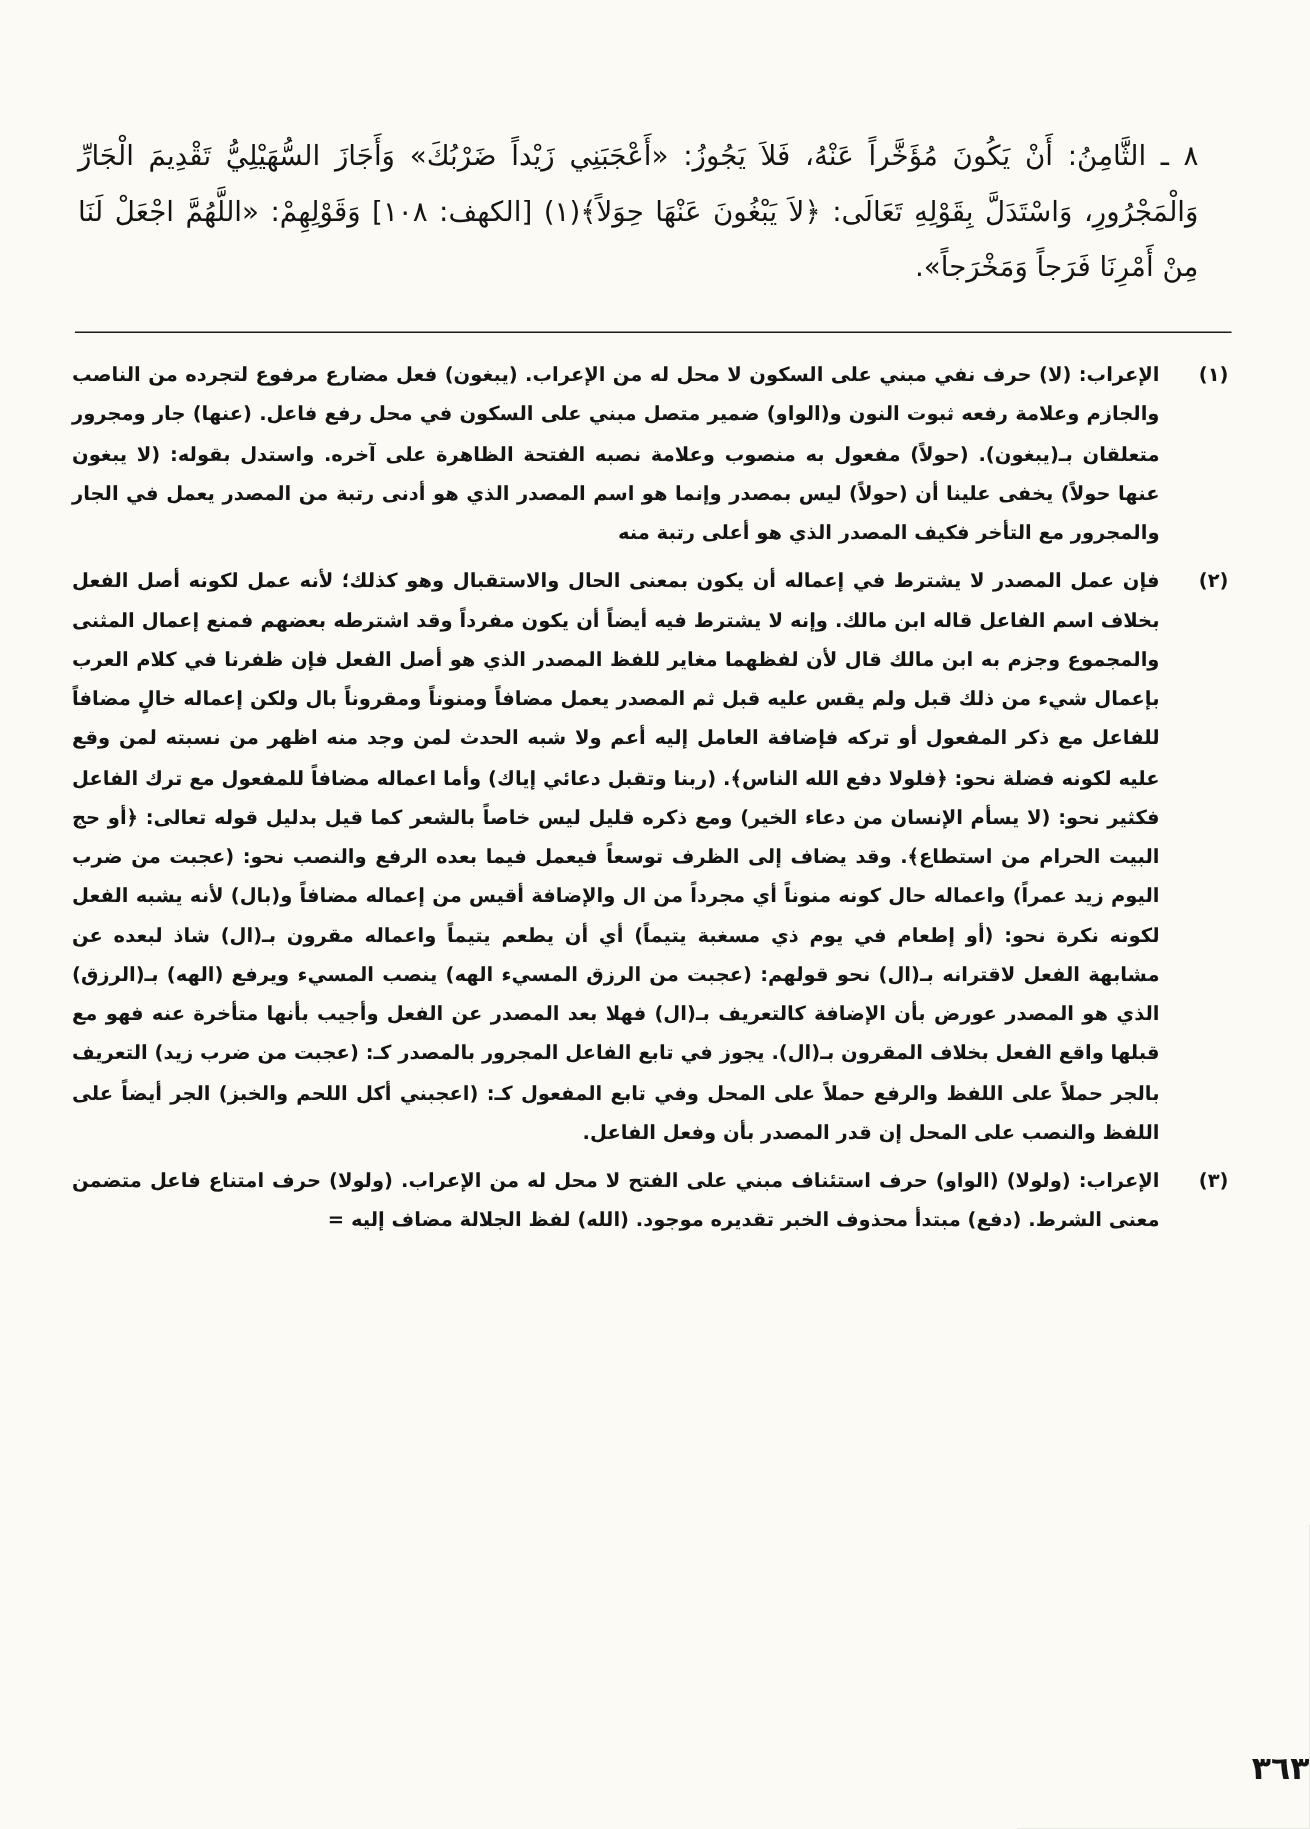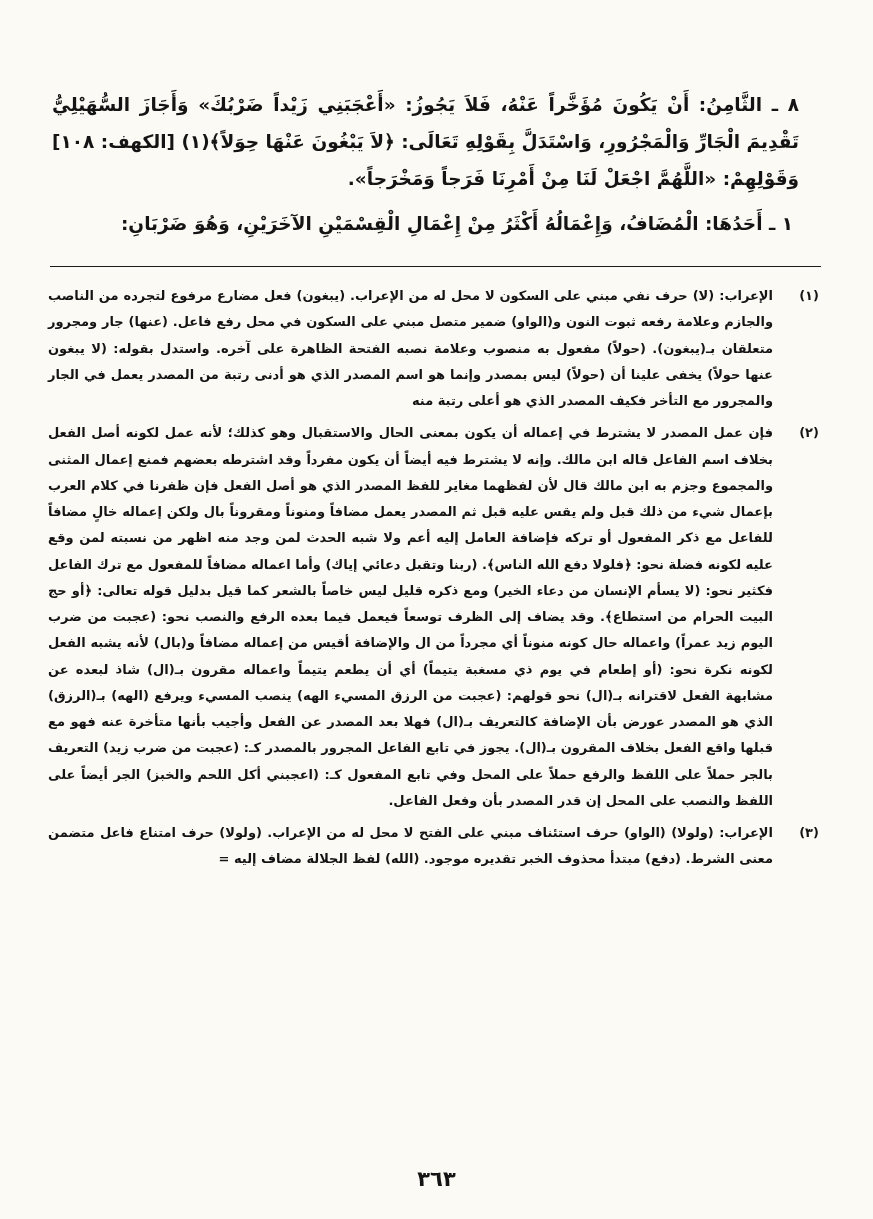--- a/index.html
+++ b/index.html
@@ -10,21 +10,21 @@
     background:#fbfaf5;
     overflow:hidden;
     font-family:"DejaVu Sans",sans-serif;
     color:#141414;
     box-sizing:border-box;
   }
   .main-text{
     direction:rtl;
     margin:86px 74px 0 52px;
     font-size:18.5px;
-    font-weight:700;
+    font-weight:400;
     line-height:2.0;
     text-align:justify;
     text-align-last:right;
   }
   .main-text p{margin:0 0 8px 0;}
   .main-text p.section-heading{margin:18px 0 14px 0;}
   .main-text p.sub-item{margin-right:6px;}
   .fn-rule{
     border:none;
     border-top:1.5px solid #1b1b1b;
@@ -49,34 +49,33 @@
     white-space:nowrap;
   }
   .fn-text{
     flex:1;
     text-align:justify;
     text-align-last:right;
   }
   .page-number{
     position:absolute;
     bottom:28px;left:0;right:0;
-    text-align:center;
+    text-align:right;
     font-size:21px;
     font-weight:700;
     letter-spacing:2px;
   }
 </style>
 </head>
 <body>
 
 <div class="page">
 
   <main class="main-text">
     <p>٨ ـ الثَّامِنُ: أَنْ يَكُونَ مُؤَخَّراً عَنْهُ، فَلاَ يَجُوزُ: «أَعْجَبَنِي زَيْداً ضَرْبُكَ» وَأَجَازَ السُّهَيْلِيُّ تَقْدِيمَ الْجَارِّ وَالْمَجْرُورِ، وَاسْتَدَلَّ بِقَوْلِهِ تَعَالَى: ﴿لاَ يَبْغُونَ عَنْهَا حِوَلاً﴾(١) [الكهف: ١٠٨] وَقَوْلِهِمْ: «اللَّهُمَّ اجْعَلْ لَنَا مِنْ أَمْرِنَا فَرَجاً وَمَخْرَجاً».</p>
-    <p class="sub-item">١ ـ أَحَدُهَا: الْمُضَافُ، وَإِعْمَالُهُ أَكْثَرُ مِنْ إِعْمَالِ الْقِسْمَيْنِ الآخَرَيْنِ، وَهُوَ ضَرْبَانِ:</p>
   </main>
 
   <hr class="fn-rule">
 
   <section class="footnotes">
     <div class="footnote">
       <span class="fn-marker">(١)</span>
       <span class="fn-text">الإعراب: (لا) حرف نفي مبني على السكون لا محل له من الإعراب. (يبغون) فعل مضارع مرفوع لتجرده من الناصب والجازم وعلامة رفعه ثبوت النون و(الواو) ضمير متصل مبني على السكون في محل رفع فاعل. (عنها) جار ومجرور متعلقان بـ(يبغون). (حولاً) مفعول به منصوب وعلامة نصبه الفتحة الظاهرة على آخره. واستدل بقوله: (لا يبغون عنها حولاً) يخفى علينا أن (حولاً) ليس بمصدر وإنما هو اسم المصدر الذي هو أدنى رتبة من المصدر يعمل في الجار والمجرور مع التأخر فكيف المصدر الذي هو أعلى رتبة منه</span>
     </div>
     <div class="footnote">

